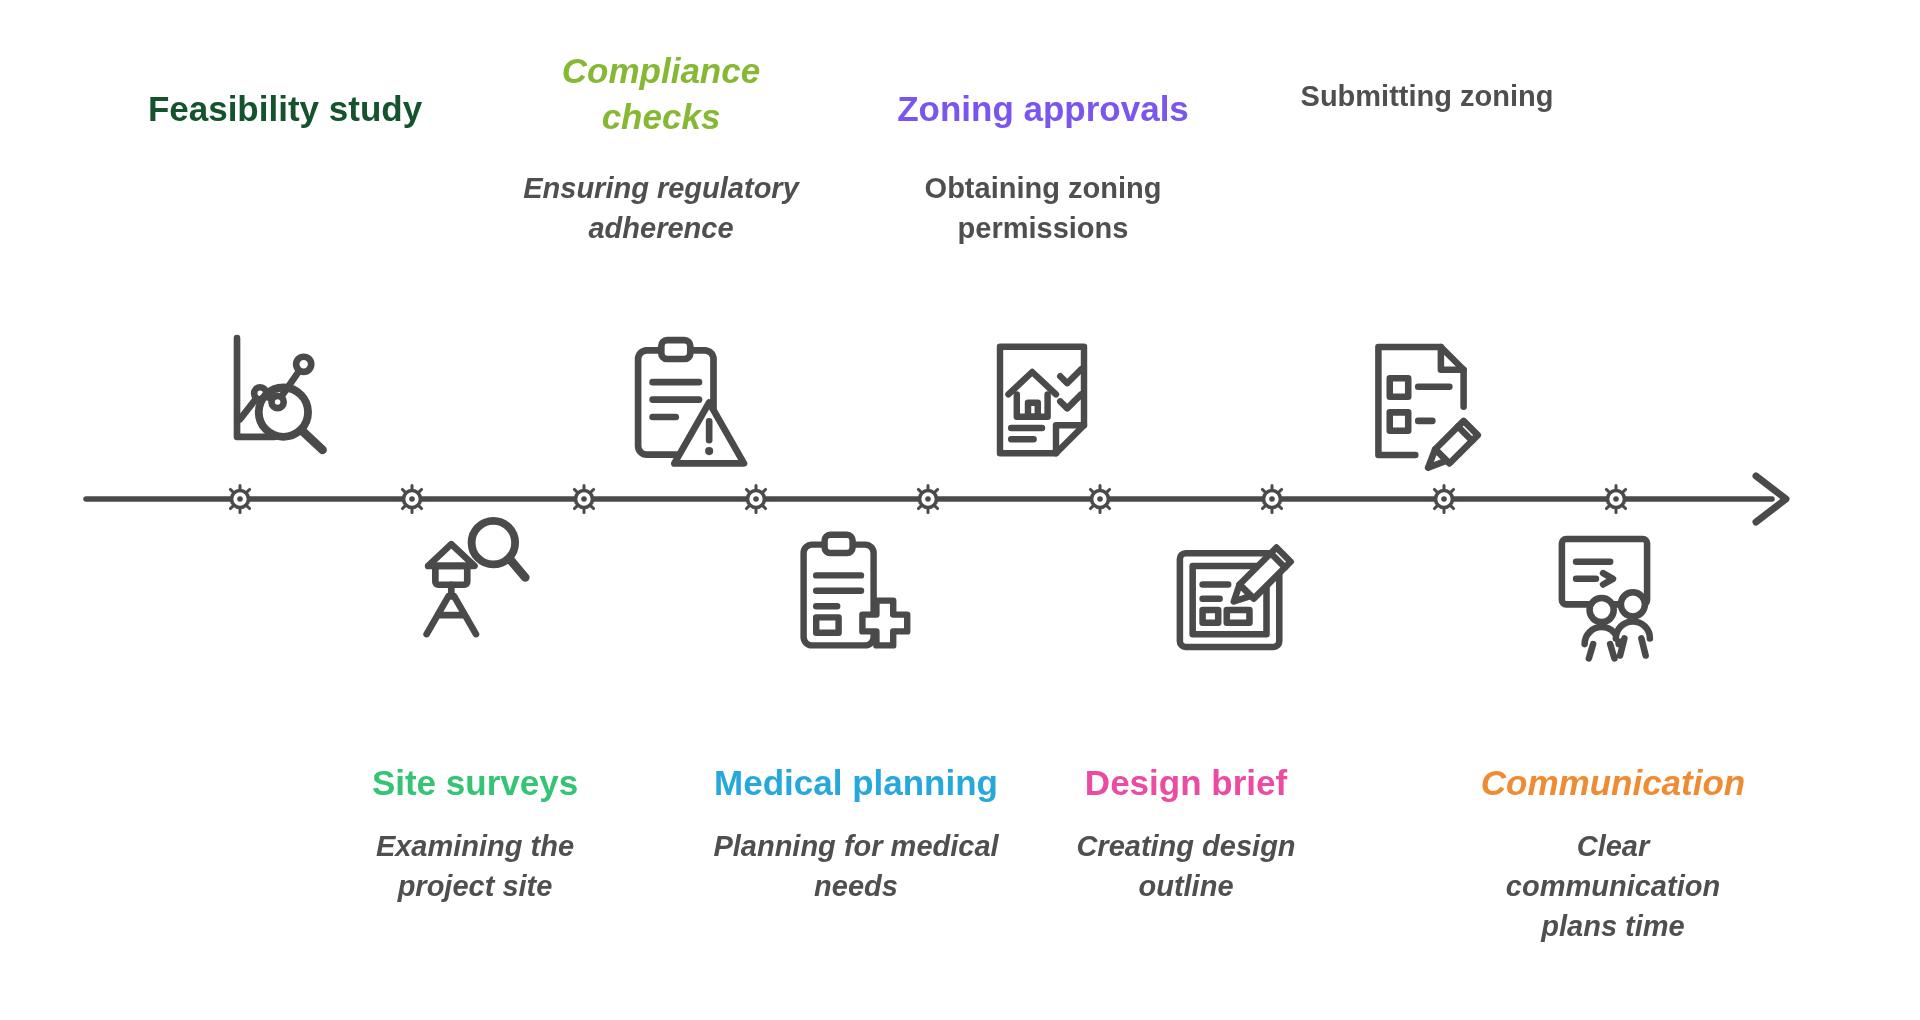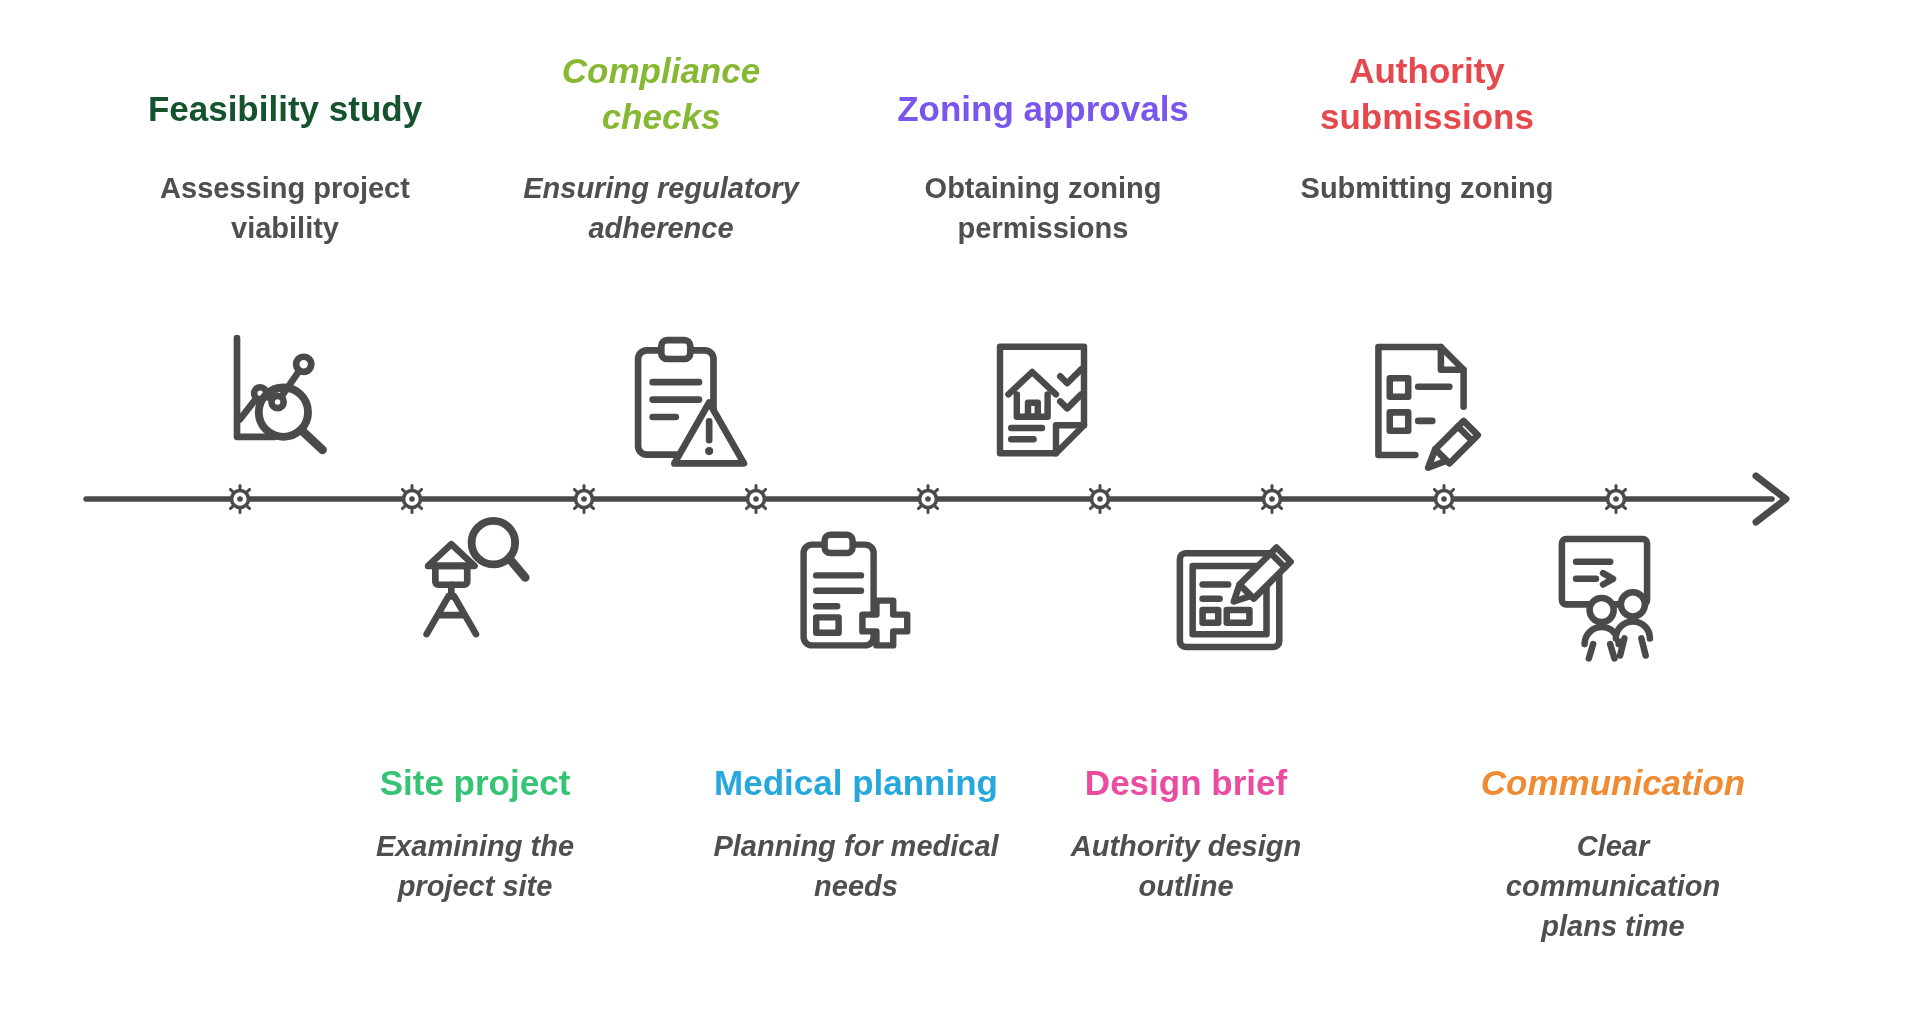--- a/index.html
+++ b/index.html
@@ -70,51 +70,49 @@
     <use href="#gear" transform="translate(928,499)"></use>
     <use href="#gear" transform="translate(1100,499)"></use>
     <use href="#gear" transform="translate(1272,499)"></use>
     <use href="#gear" transform="translate(1444,499)"></use>
     <use href="#gear" transform="translate(1616,499)"></use>
   </g>
 </svg>
 
 <div class="ms" id="ms-feasibility">
   <div class="t" style="color: #14532d;">Feasibility study</div>
-  <div class="d">Assessing project viability</div>
 </div>
 
 <div class="ms two" id="ms-compliance">
   <div class="t" style="color: rgb(134, 184, 51);">Compliance checks</div>
   <div class="d">Ensuring regulatory adherence</div>
 </div>
 
 <div class="ms" id="ms-zoning">
   <div class="t" style="color: rgb(122, 85, 238);">Zoning approvals</div>
   <div class="d">Obtaining zoning permissions</div>
 </div>
 
 <div class="ms two" id="ms-authority">
-  <div class="t" style="color: rgb(229, 73, 77);">Authority submissions</div>
   <div class="d">Submitting zoning</div>
 </div>
 
 <div class="ms below" id="ms-site">
-  <div class="t" style="color: rgb(52, 196, 116);">Site project</div>
+  <div class="t" style="color: rgb(52, 196, 116);">Site surveys</div>
   <div class="d">Examining the project site</div>
 </div>
 
 <div class="ms below" id="ms-medical">
   <div class="t" style="color: rgb(39, 168, 221);">Medical planning</div>
   <div class="d">Planning for medical needs</div>
 </div>
 
 <div class="ms below" id="ms-design">
   <div class="t" style="color: rgb(236, 75, 162);">Design brief</div>
-  <div class="d">Authority design outline</div>
+  <div class="d">Creating design outline</div>
 </div>
 
 <div class="ms below" id="ms-comm">
   <div class="t" style="color: rgb(239, 139, 50); font-style: italic;">Communication</div>
   <div class="d">Clear communication plans time</div>
 </div>
 
 <div class="icon" id="ic-feasibility">
   <svg width="145" height="145" viewBox="0 0 100 100">
     <path class="stroke" d="M20 16 V84 H46"></path>

